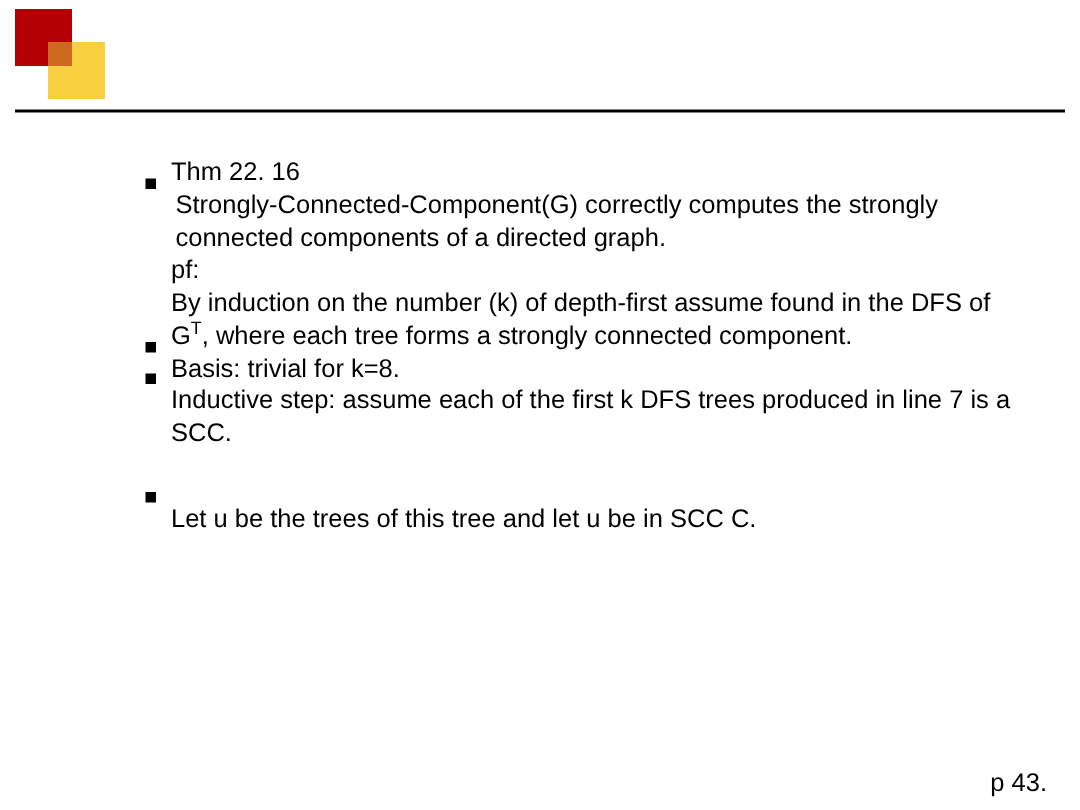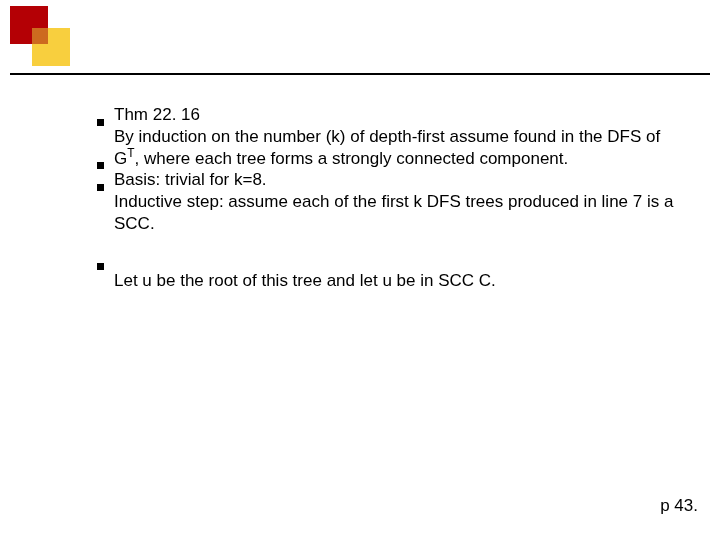--- a/index.html
+++ b/index.html
@@ -79,57 +79,59 @@
     line-height: 0;
   }
   .indent1 {
     margin-left: 3px;
   }
   .spacer {
     height: 20px;
   }
   .pagenum {
     position: absolute;
-    bottom: 24px;
+    bottom: 8px;
     right: 22px;
     font-size: 17px;
   }
 </style>
 </head>
 <body>
 
 <div class="logo">
   <div class="red"></div>
   <div class="yellow"></div>
   <div class="orange"></div>
 </div>
 <div class="underline"></div>
 
 <div class="content">
 
   <div class="bullet-row">
     <div class="bullet-mark"></div>
     <div>Thm 22. 16</div>
   </div>
+  <div class="indent1">Strongly-Connected-Component(G) correctly computes the strongly connected components of a directed graph.</div>
+  <div>pf:</div>
 
   <div class="bullet-row">
     <div class="bullet-mark"></div>
     <div>
       <span>By induction on the number (k) of depth-first assume found in the DFS of G</span><span class="sup">T</span><span>, where each tree forms a strongly connected component.</span>
     </div>
   </div>
 
   <div class="bullet-row">
     <div class="bullet-mark"></div>
     <div>Basis: trivial for k=8.</div>
   </div>
   <div>Inductive step: assume each of the first k DFS trees produced in line 7 is a SCC.</div>
 
   <div class="spacer"></div>
 
   <div class="bullet-row">
     <div class="bullet-mark"></div>
   </div>
-  <div>Let u be the root of this tree and let u be in SCC C.</div>
+  <div>Let u be the trees of this tree and let u be in SCC C.</div>
 
 </div>
 
 <div class="pagenum">p 43.</div>
 
 </body></html>

